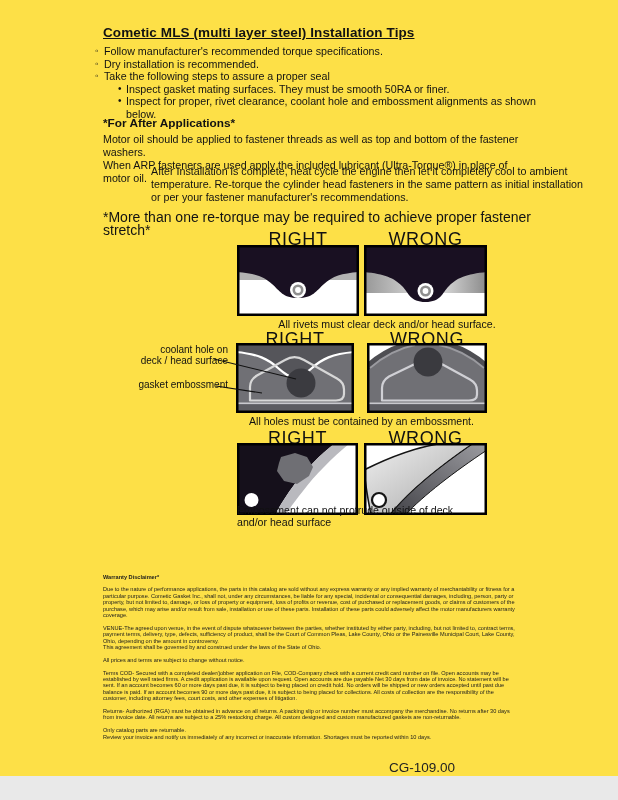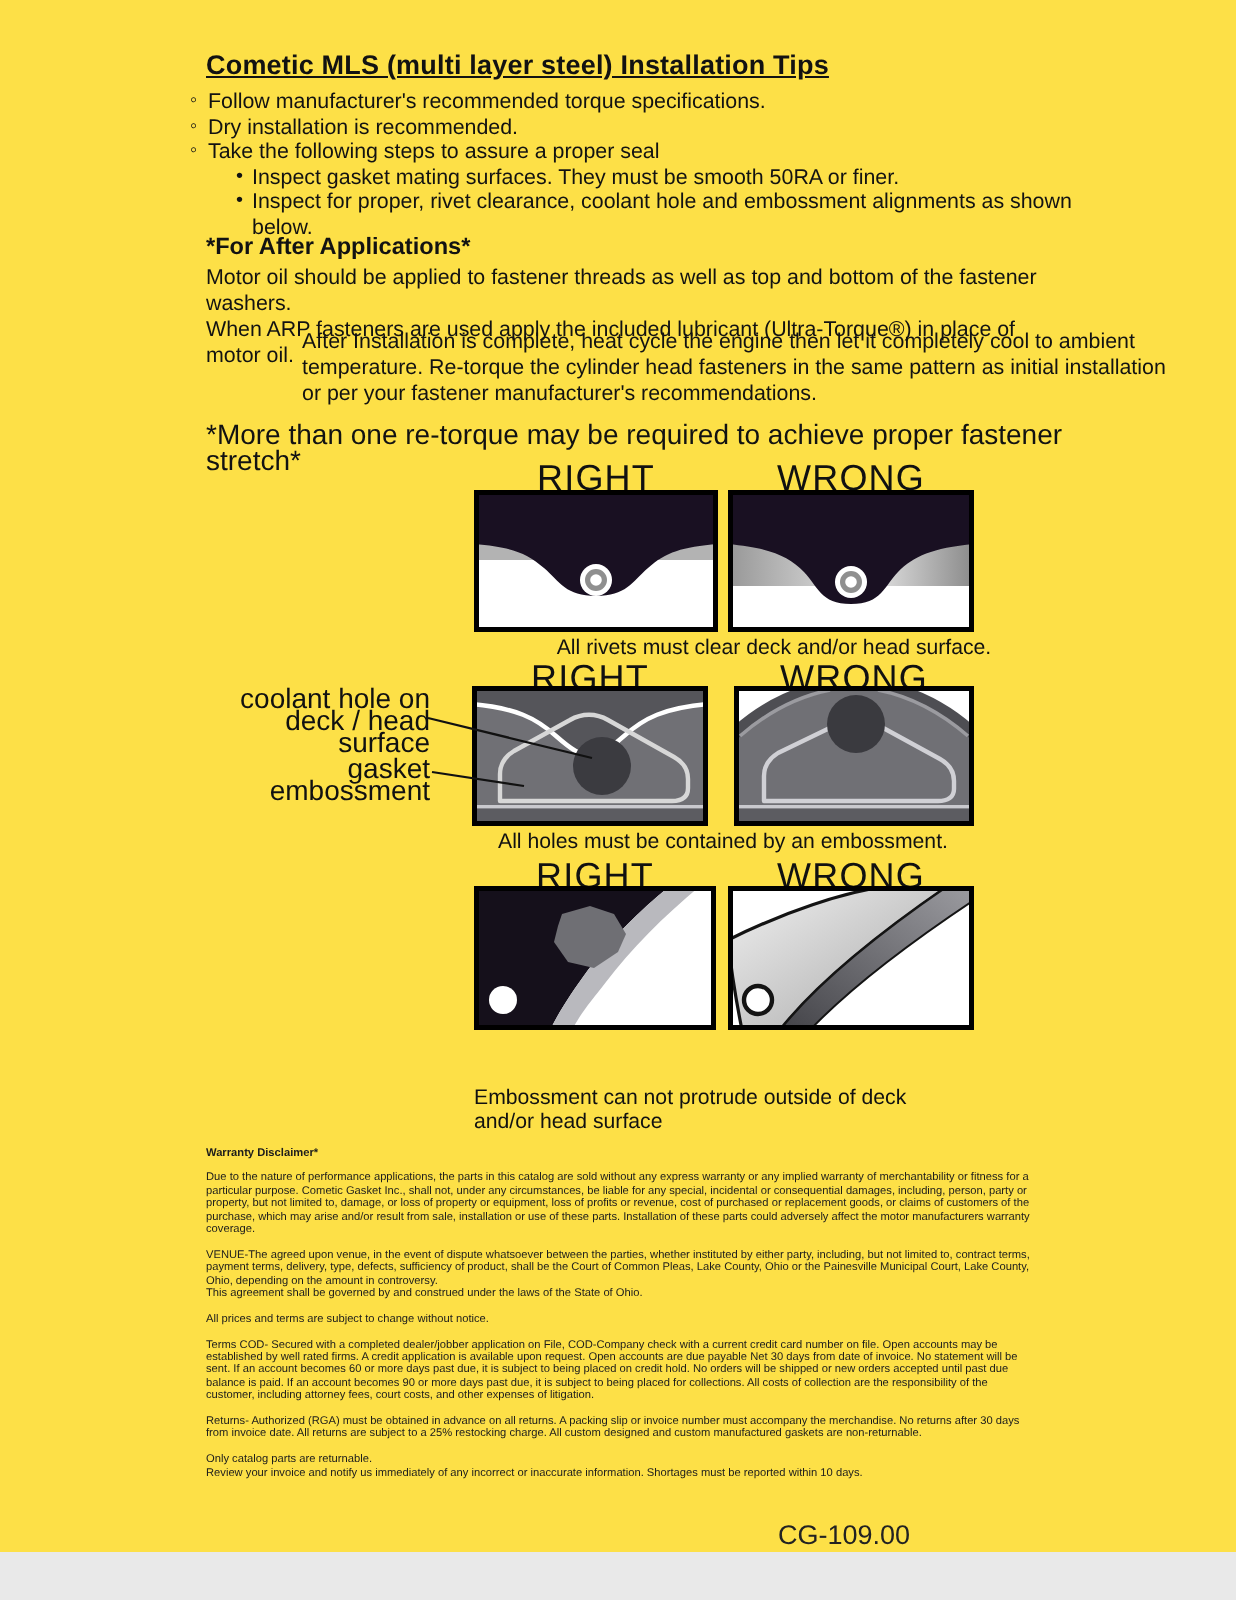--- a/index.html
+++ b/index.html
@@ -40,23 +40,23 @@
   .r1-img-right { left:237px; top:245px; }
   .r1-img-wrong { left:364px; top:245px; }
   .r2-img-right { left:236px; top:343px; }
   .r2-img-wrong { left:367px; top:343px; }
   .r3-img-right { left:237px; top:443px; }
   .r3-img-wrong { left:364px; top:443px; }
 
   .dg-caption { font-size:10.6px; line-height:12.2px; color:#111; }
   .r1-caption { left:237px; top:318px; width:300px;text-align:center; }
   .r2-caption { left:236px; top:415px; width:251px; text-align:center; }
-  .r3-caption { left:237px; top:543px; width:260px; }
-
-  .callout { left:105px; width:110px; text-align:right; font-size:14px; line-height:11px; color:#111; }
+  .r3-caption { left:237px; top:504px; width:260px; }
+
+  .callout { left:118px; width:110px; text-align:right; font-size:10px; line-height:11px; color:#111; }
   .callout-1 { top:344px; }
   .callout-2 { top:379px; }
   .callout span { display:block; }
 
   .overlay-lines { left:0; top:0; pointer-events:none; z-index:5; }
 
   .legal { left:103px; top:574px; width:414px; font-size:5.6px; line-height:6.45px; color:#1c1c1c; }
   .legal h4 { margin:0 0 6px 0; font-size:5.6px; font-weight:700; }
   .legal p { margin:0 0 6.2px 0; white-space:pre-line; }
 

